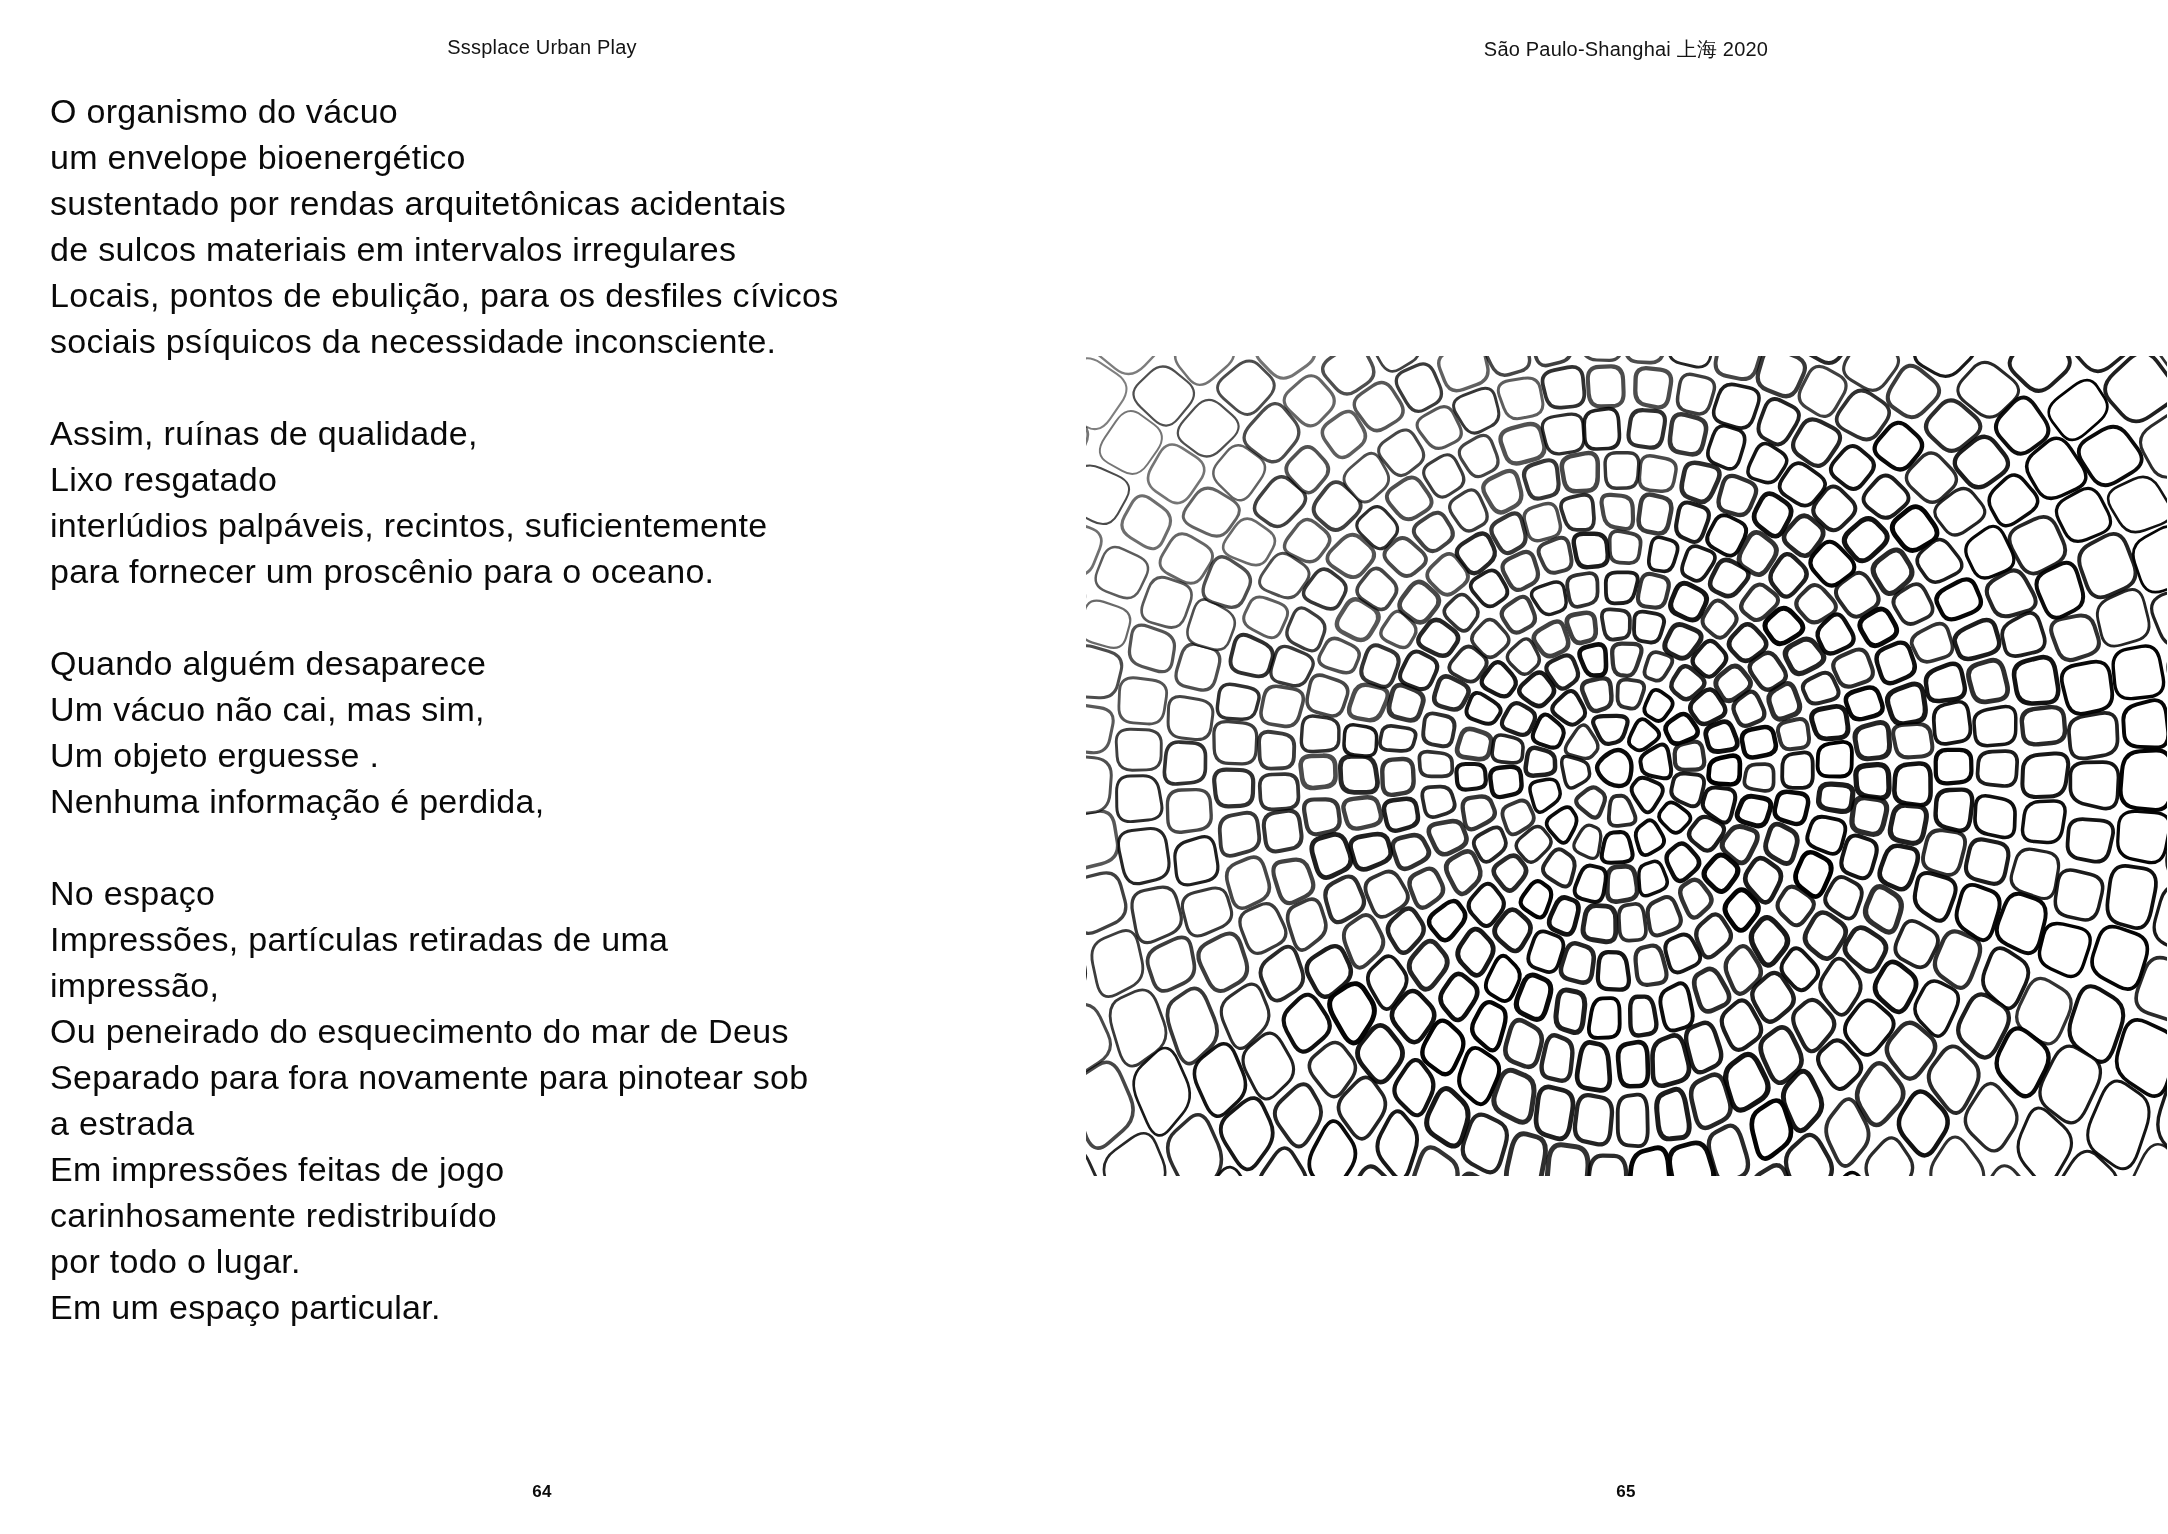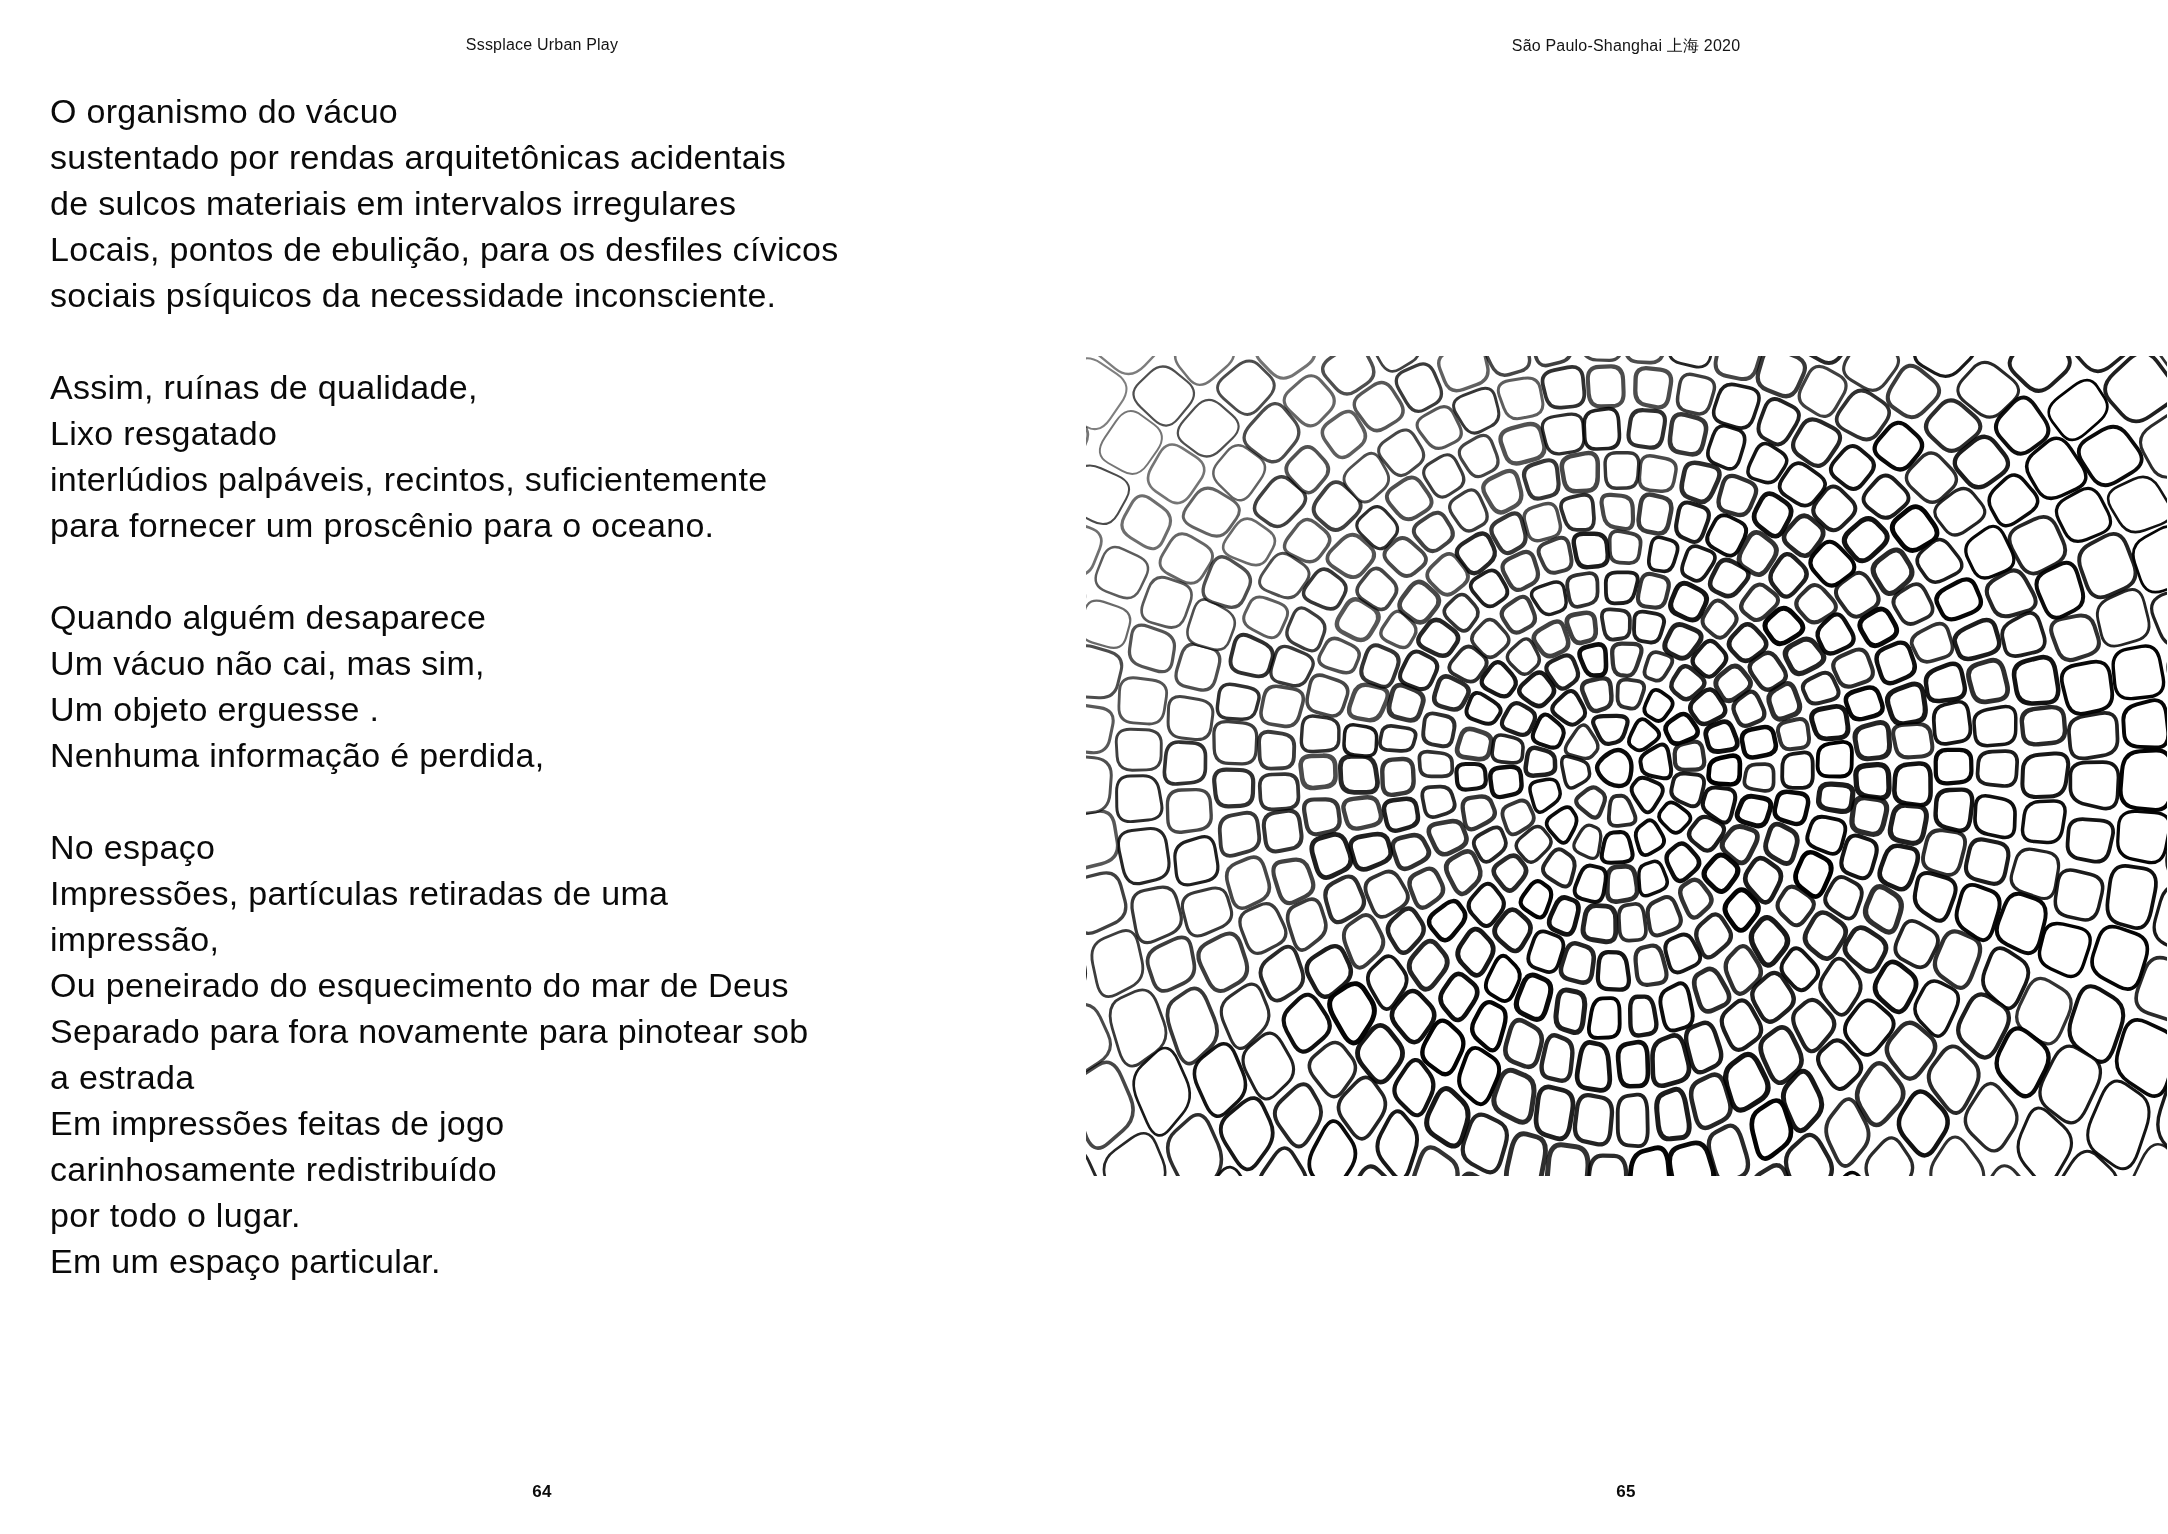--- a/index.html
+++ b/index.html
@@ -6,21 +6,21 @@
   body{
     width:2168px;height:1534px;position:relative;overflow:hidden;
     background:#ffffff;color:#0a0a0a;
     font-family:"Liberation Sans","DejaVu Sans",sans-serif;
   }
   .page{position:absolute;top:0;height:1534px;width:1084px}
   .page-left{left:0}
   .page-right{left:1084px}
   .running-head{
     position:absolute;top:36px;left:0;width:100%;text-align:center;
-    font-size:16px;letter-spacing:.2px;font-weight:500;color:#141414;
+    font-size:20px;letter-spacing:.2px;font-weight:500;color:#141414;
   }
   .poem{
     position:absolute;left:50px;top:88px;width:1010px;
     font-size:34px;line-height:46px;letter-spacing:.3px;color:#0a0a0a;
   }
   .stanza{margin:0 0 46px 0}
   .stanza:last-child{margin-bottom:9px}
   .line{white-space:nowrap}
   .folio{
     position:absolute;top:1482px;left:0;width:100%;text-align:center;
@@ -33,20 +33,21 @@
   figure.artwork svg{display:block}
 </style>
 </head>
 <body>
 
 <div class="page page-left">
   <div class="running-head">Sssplace Urban Play</div>
   <div class="poem" id="poem">
       <div class="stanza">
         <div class="line">O organismo do vácuo</div>
+        <div class="line">um envelope bioenergético</div>
         <div class="line">sustentado por rendas arquitetônicas acidentais</div>
         <div class="line">de sulcos materiais em intervalos irregulares</div>
         <div class="line">Locais, pontos de ebulição, para os desfiles cívicos</div>
         <div class="line">sociais psíquicos da necessidade inconsciente.</div>
       </div>
       <div class="stanza">
         <div class="line">Assim, ruínas de qualidade,</div>
         <div class="line">Lixo resgatado</div>
         <div class="line">interlúdios palpáveis, recintos, suficientemente</div>
         <div class="line">para fornecer um proscênio para o oceano.</div>

